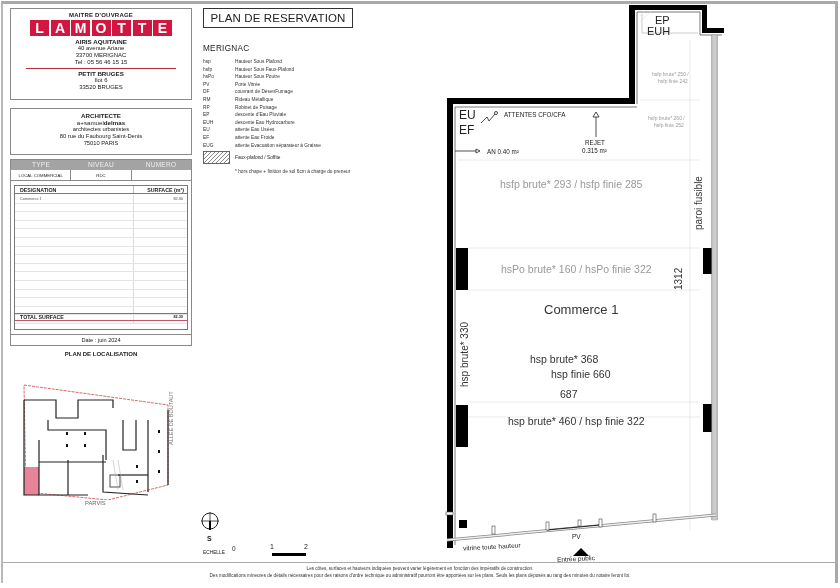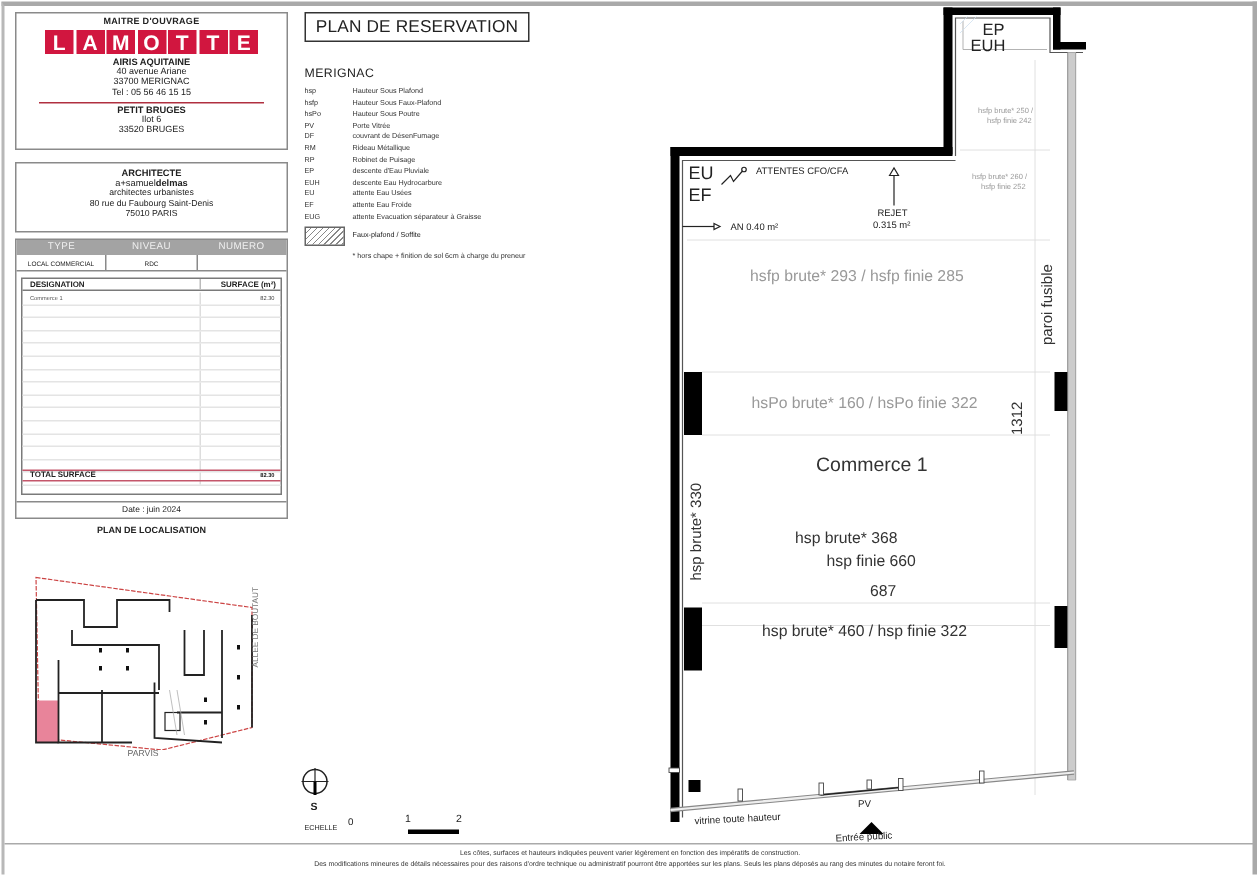--- a/index.html
+++ b/index.html
@@ -387,21 +387,21 @@
 <div class="plan-txt" style="left:459px;top:123px;font-size:12px;">EF</div>
 <div class="plan-txt" style="left:504px;top:111px;font-size:6.3px;">ATTENTES CFO/CFA</div>
 <div class="plan-txt" style="left:585px;top:139px;font-size:6.3px;">REJET</div>
 <div class="plan-txt" style="left:582px;top:147px;font-size:6.3px;">0.315 m²</div>
 <div class="plan-txt" style="left:487px;top:148px;font-size:6.3px;">AN 0.40 m²</div>
 <div class="plan-txt" style="left:500px;top:178px;font-size:10.5px;color:#999;">hsfp brute* 293 / hsfp finie 285</div>
 <div class="plan-txt" style="left:501px;top:263px;font-size:10.5px;color:#999;">hsPo brute* 160 / hsPo finie 322</div>
 <div class="plan-txt" style="left:544px;top:302px;font-size:13px;color:#333;">Commerce 1</div>
 <div class="plan-txt" style="left:530px;top:353px;font-size:10.5px;color:#333;">hsp brute* 368</div>
 <div class="plan-txt" style="left:551px;top:368px;font-size:10.5px;color:#333;">hsp finie 660</div>
-<div class="plan-txt" style="left:580px;top:388px;font-size:10.5px;color:#333;">687</div>
+<div class="plan-txt" style="left:560px;top:388px;font-size:10.5px;color:#333;">687</div>
 <div class="plan-txt" style="left:508px;top:415px;font-size:10.5px;color:#333;">hsp brute* 460 / hsp finie 322</div>
 <div class="plan-txt" style="left:459px;top:387px;font-size:10px;color:#333;transform:rotate(-90deg);transform-origin:left top;">hsp brute* 330</div>
 <div class="plan-txt" style="left:673px;top:290px;font-size:10px;color:#333;transform:rotate(-90deg);transform-origin:left top;">1312</div>
 <div class="plan-txt" style="left:693px;top:230px;font-size:10px;color:#333;transform:rotate(-90deg);transform-origin:left top;">paroi fusible</div>
 <div class="plan-txt" style="left:572px;top:533px;font-size:6.5px;">PV</div>
 <div class="plan-txt" style="left:463px;top:543px;font-size:6.5px;transform:rotate(-3deg);">vitrine toute hauteur</div>
 <div class="plan-txt" style="left:557px;top:555px;font-size:6.5px;transform:rotate(-3deg);">Entrée public</div>
 
 <div class="disc-line"></div>
 <div class="disclaimer">

